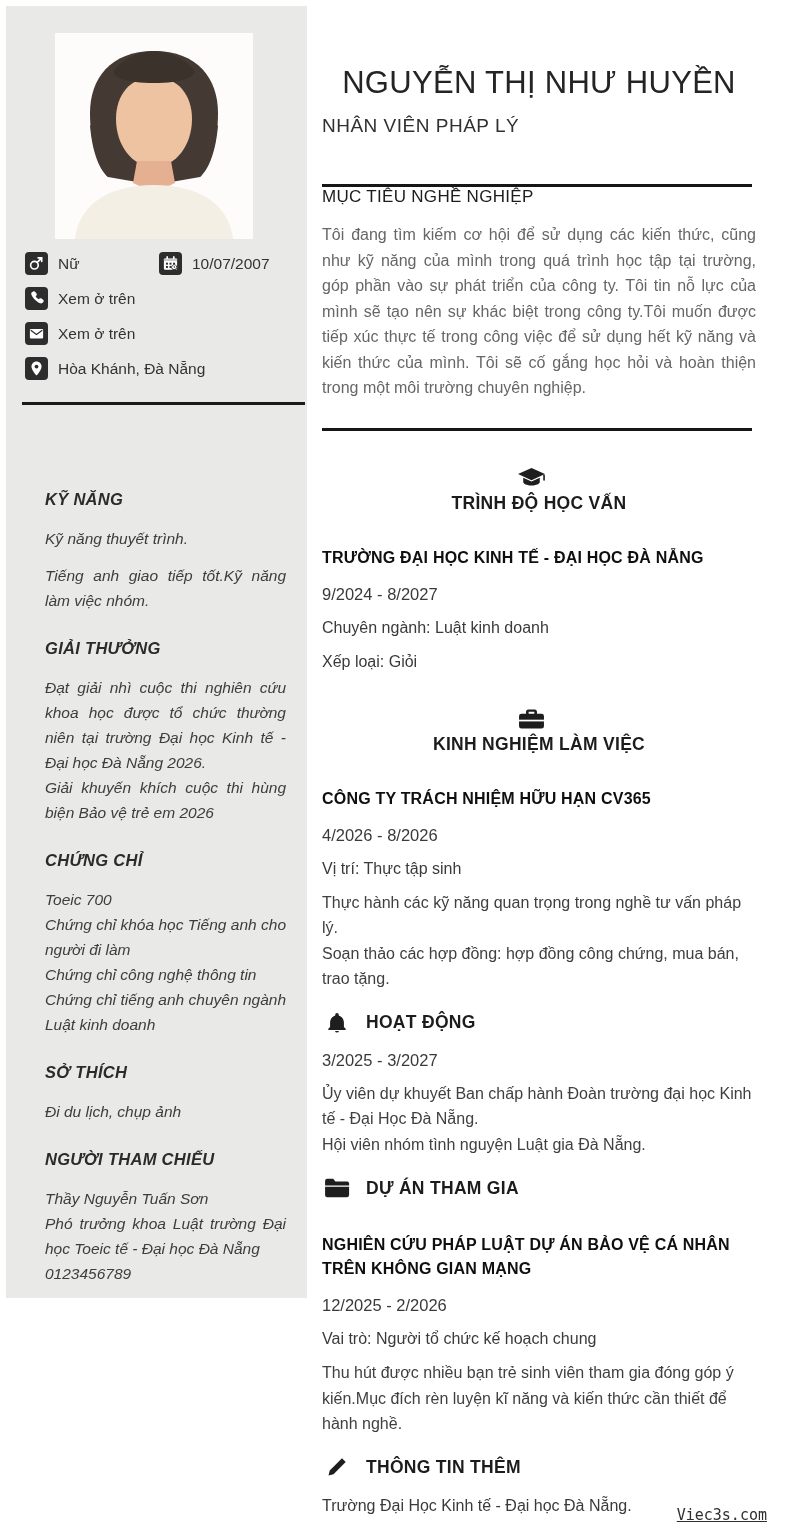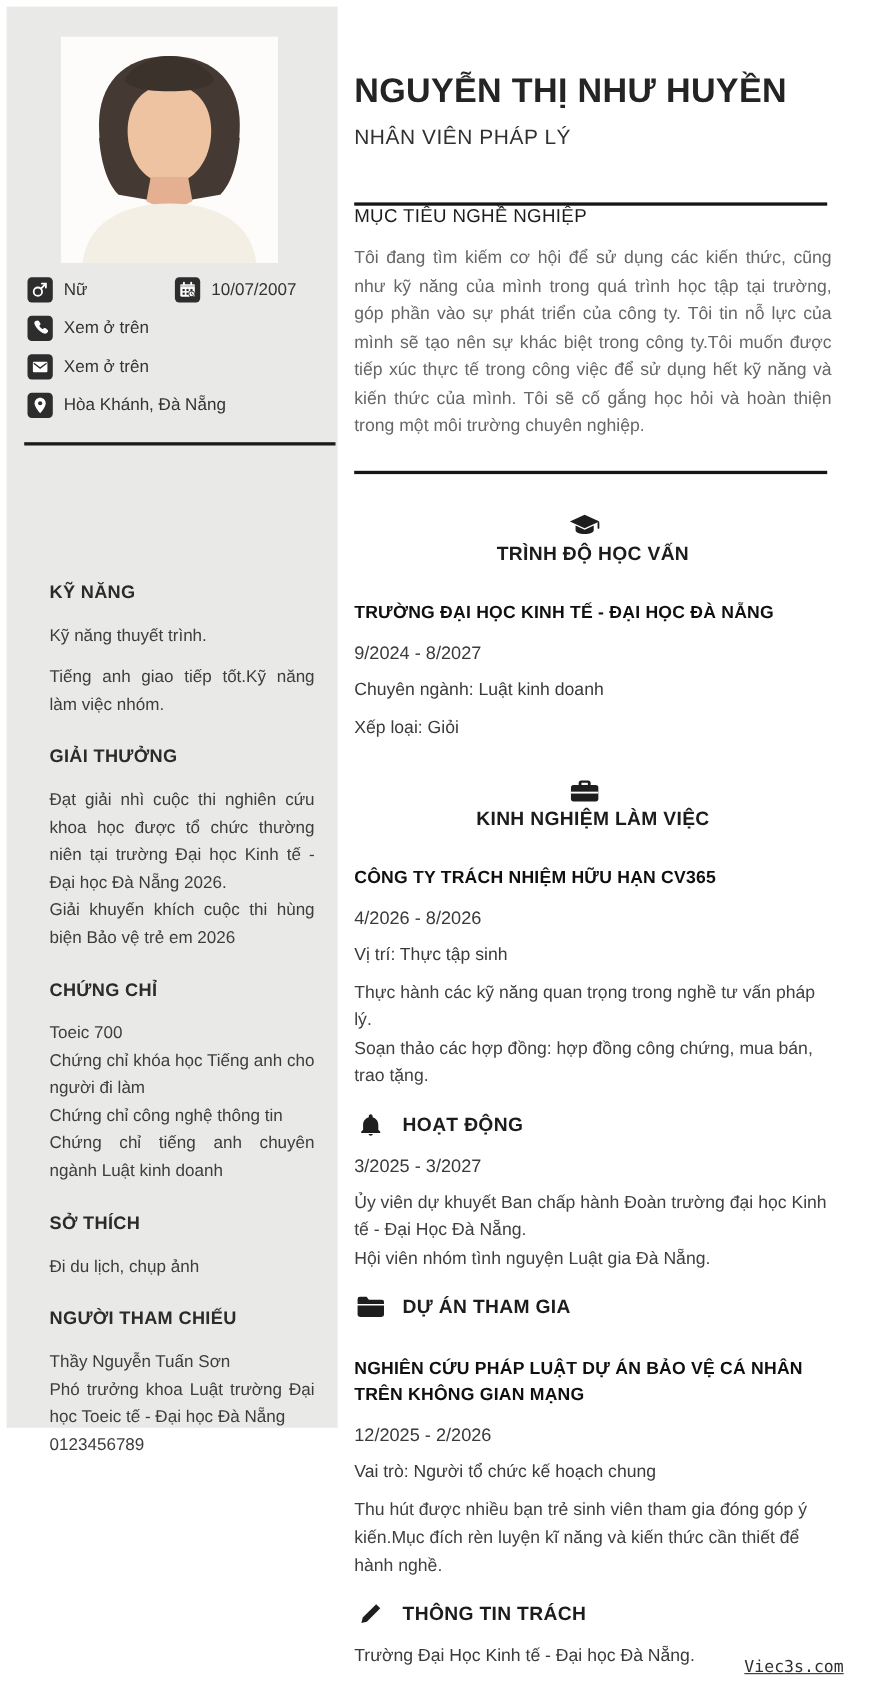--- a/index.html
+++ b/index.html
@@ -15,30 +15,30 @@
   .contact { position:absolute; left:19px; top:246px; width:270px; }
   .c-row { display:flex; align-items:center; margin-bottom:12px; }
   .c-pair { display:flex; align-items:center; }
   .c-pair.first { width:134px; }
   .icon-box { width:23px; height:23px; background:#2d2d2d; border-radius:4px; display:flex; align-items:center; justify-content:center; flex:0 0 23px; }
   .icon-box svg { width:19px; height:19px; display:block; }
   .c-label { font-size:15.5px; color:#333; margin-left:10px; white-space:nowrap; }
 
   .side-divider { position:absolute; left:16px; top:396px; width:283px; border-top:3px solid #1b1b1b; }
 
-  .side-content { position:absolute; left:39px; top:524px; width:241px; }
+  .side-content { position:absolute; left:39px; top:484px; width:241px;font-style:italic; }
   .side-h { font-size:16.5px; font-weight:bold; color:#2b2b2b; letter-spacing:.3px; margin-top:26px; }
   .side-h.first { margin-top:0; }
   .side-p { font-size:15.5px; color:#3d3d3d; line-height:25px; margin-top:17px; }
   .side-p div { text-align:justify; }
   .side-p div.nojust { text-align:left; }
 
   
   .main { position:absolute; left:322px; top:0; width:434px; }
-  .name { margin-top:64px; font-size:31px; line-height:38px; font-weight:bold; color:#242424; letter-spacing:.3px; }
+  .name { margin-top:64px; font-size:31px; line-height:38px; font-weight:normal; color:#242424; letter-spacing:.3px;text-align:center; }
   .jobtitle { margin-top:12px; font-size:19px; line-height:23px; color:#303030; letter-spacing:.5px; }
   .divider { margin-top:47px; border-top:3px solid #161616; width:430px; }
   .divider.obj { margin-top:27px; }
   .obj-h { font-size:17px; font-weight:normal; color:#1c1c1c; letter-spacing:.3px; }
   .obj-p { margin-top:15px; font-size:16px; line-height:25.5px; color:#666; text-align:justify; }
 
   .sec-header { display:flex; align-items:center; margin-top:26px; }
   .sec-header.mt-lg { margin-top:33px;flex-direction:column; }
   .sec-header.mt-sm { margin-top:18px; }
   .sec-icon { width:29px; height:26px; display:flex; align-items:center; justify-content:center; margin-right:15px; flex:0 0 29px; }
@@ -250,21 +250,21 @@
       </div>
     </div>
 
     <div>
       <div class="sec-header mt-sm">
         <span class="sec-icon">
           <svg viewBox="0 0 26 26" width="23" height="23" fill="#1e1e1e">
               <path d="M19.2 2.6l4.2 4.2L9.6 20.6 4 22l1.4-5.6z"></path>
             </svg>
         </span>
-        <span class="sec-title">THÔNG TIN TRÁCH</span>
+        <span class="sec-title">THÔNG TIN THÊM</span>
       </div>
       <div class="item-line" style="margin-top:14px;">Trường Đại Học Kinh tế - Đại học Đà Nẵng.</div>
     </div>
 
   </div>
 
   <div class="watermark">Viec3s.com</div>
 </div>
 
 </body></html>

